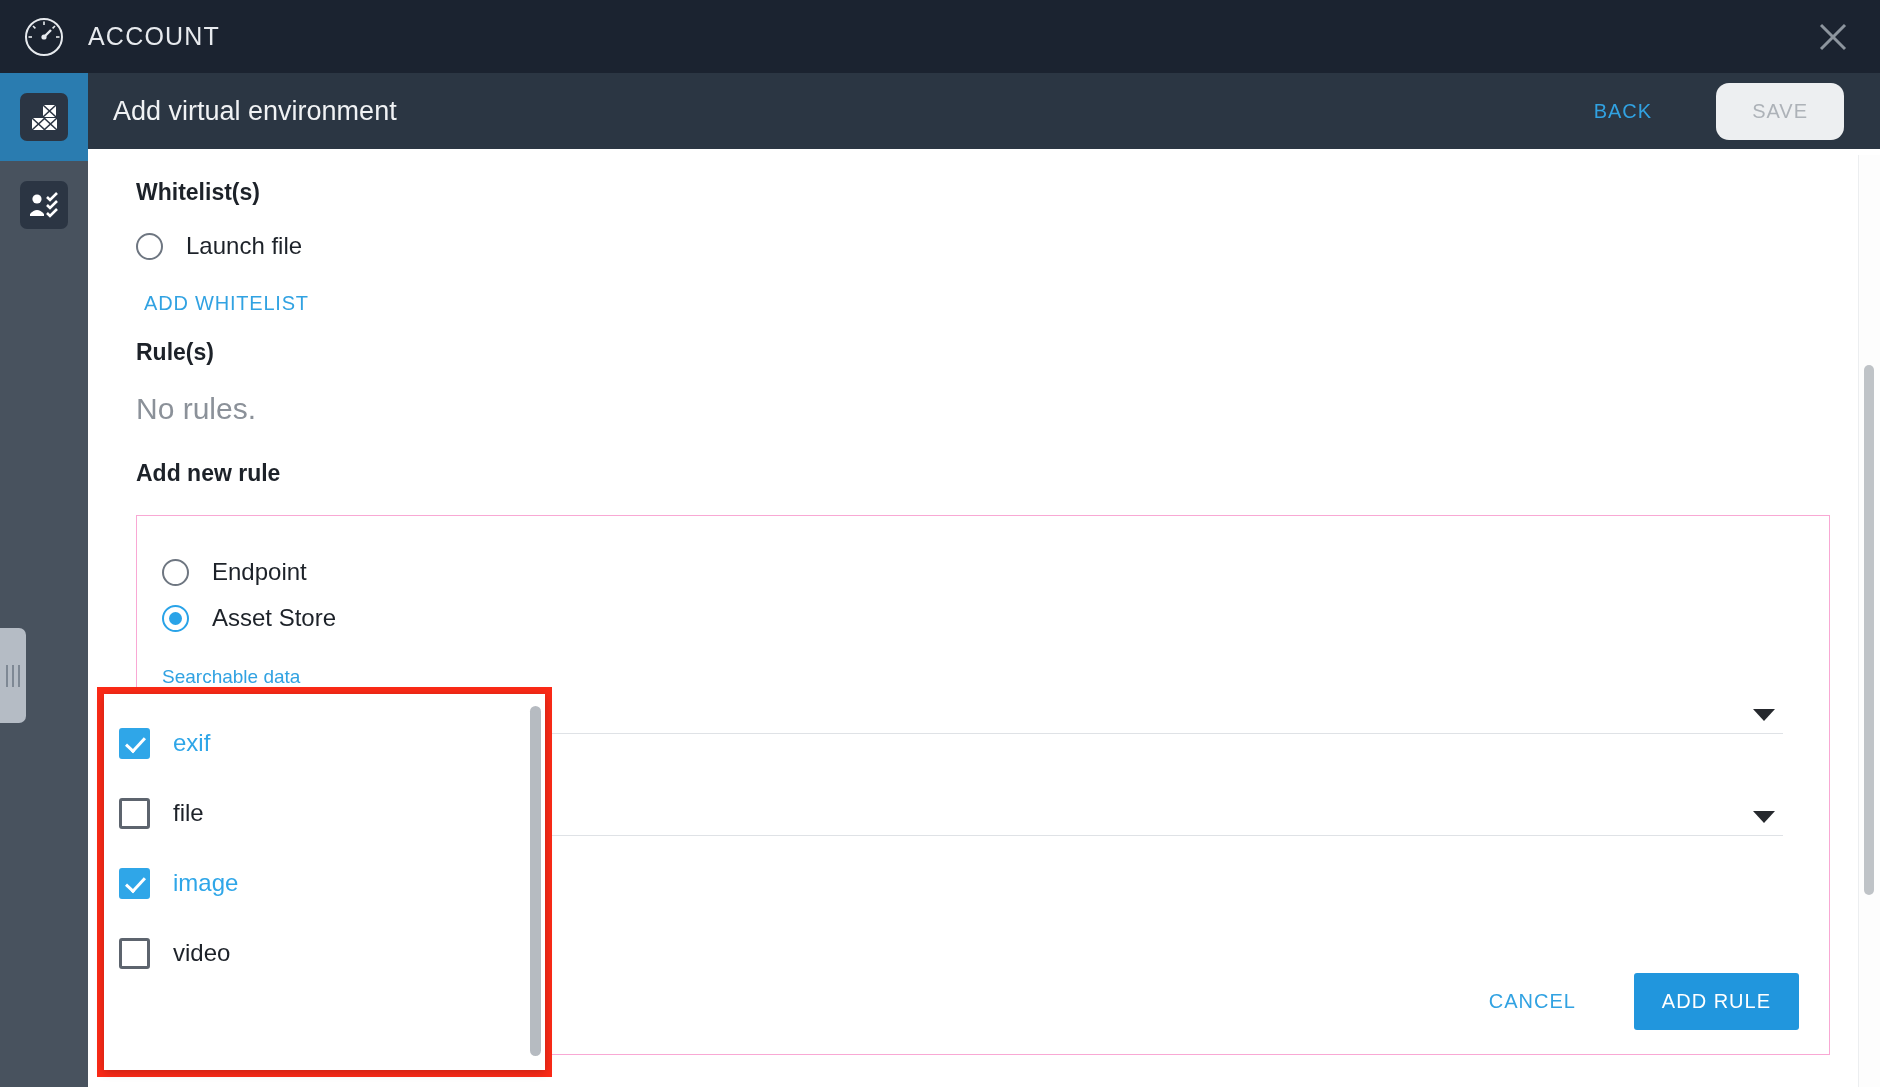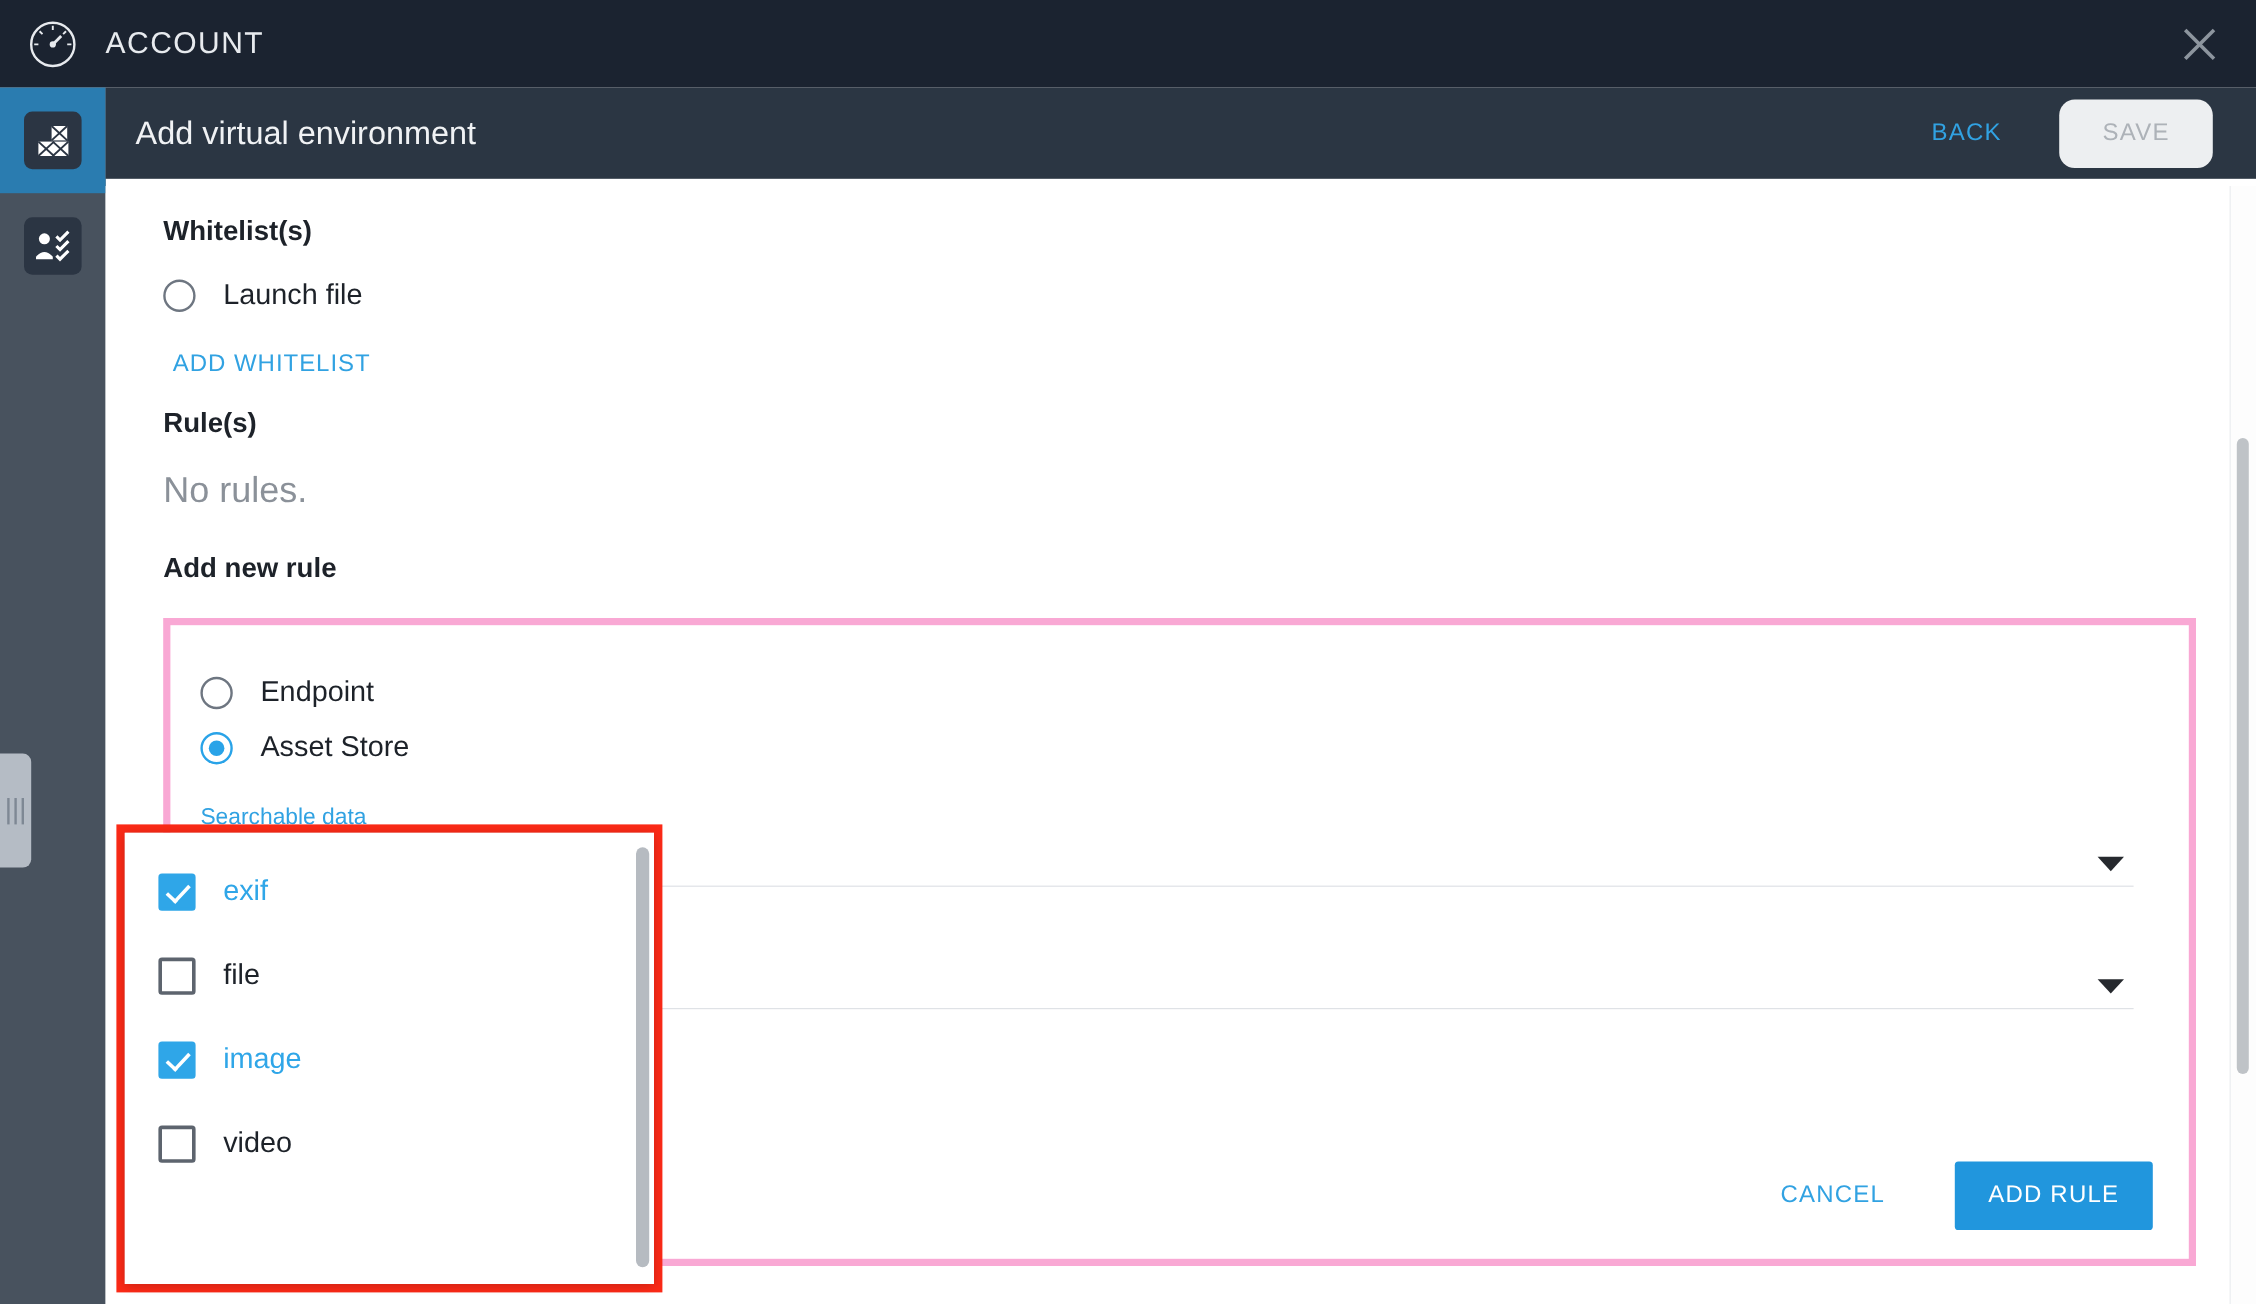--- a/index.html
+++ b/index.html
@@ -63,21 +63,21 @@
   .sub-header {
     position: absolute; left: 88px; top: 73px;
     width: 1792px; height: 76px;
     background: #2b3643;
     display: flex; align-items: center;
   }
   .sub-title {
     color: #f0f2f4; font-size: 27px; font-weight: 400; margin-left: 25px;
   }
   .sub-actions {
-    margin-left: auto; display: flex; align-items: center; gap: 0px;
+    margin-left: auto; display: flex; align-items: center; gap: 16px;
   }
   .btn-back {
     color: #31a2e2; font-size: 20px; letter-spacing: 1px;
     background: none; border: none; cursor: pointer;
     padding: 10px 22px; font-family: inherit;
   }
   .btn-save {
     background: #edeff1; color: #adb2b8; font-size: 20px; letter-spacing: 1px;
     border: none; border-radius: 13px; cursor: pointer;
     padding: 17px 36px; margin-left: 26px; margin-right: 36px;
@@ -119,21 +119,21 @@
   .link-btn {
     display: inline-block; margin-top: 32px; margin-left: 8px;
     color: #31a2e2; font-size: 20px; letter-spacing: 0.8px;
     background: none; border: none; cursor: pointer; font-family: inherit;
   }
   .muted { font-size: 30px; color: #8b9199; margin-top: 26px; }
 
   
   .rule-card {
     margin-top: 28px; margin-right: 50px;
-    border: 6px solid #f9a8d4; background: #fff;
+    border: 1px solid #f9a8d4; background: #fff;
     height: 540px; position: relative;
     padding: 26px 0 0 25px;
   }
   .field {
     margin-right: 46px; position: relative;
   }
   .field-label {
     font-size: 19px; color: #31a2e2; margin-top: 34px;
   }
   .select-line {
@@ -185,21 +185,21 @@
     position: absolute; left: 104px; top: 694px;
     width: 441px; height: 376px;
     background: #ffffff;
     box-shadow: 0 2px 9px rgba(0,0,0,0.22);
     z-index: 41;
     overflow: hidden;
   }
   .dd-list { padding: 14px 0 0 0; }
   .dd-item {
     display: flex; align-items: center;
-    height: 70px; padding-left: 28px; cursor: pointer;
+    height: 70px; padding-left: 15px; cursor: pointer;
   }
   .cbox {
     width: 31px; height: 31px; border-radius: 3px;
     border: 3px solid #5d646e; background: #fff; flex: none;
     position: relative;
   }
   .cbox.checked {
     background: #2fa6e8; border-color: #2fa6e8;
   }
   .cbox.checked::after {

